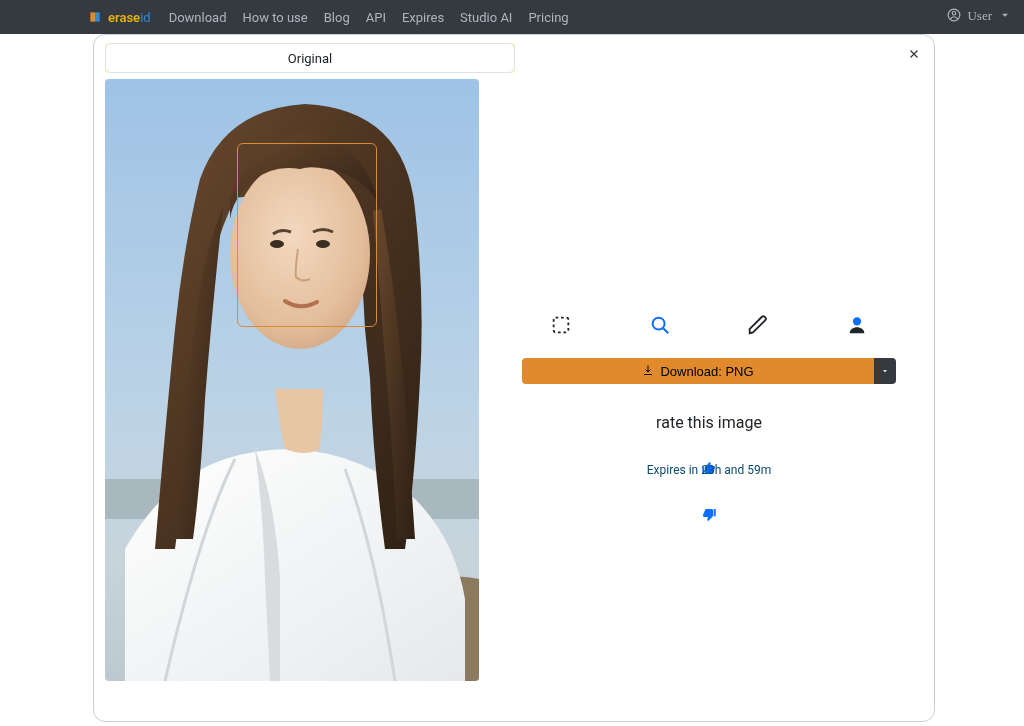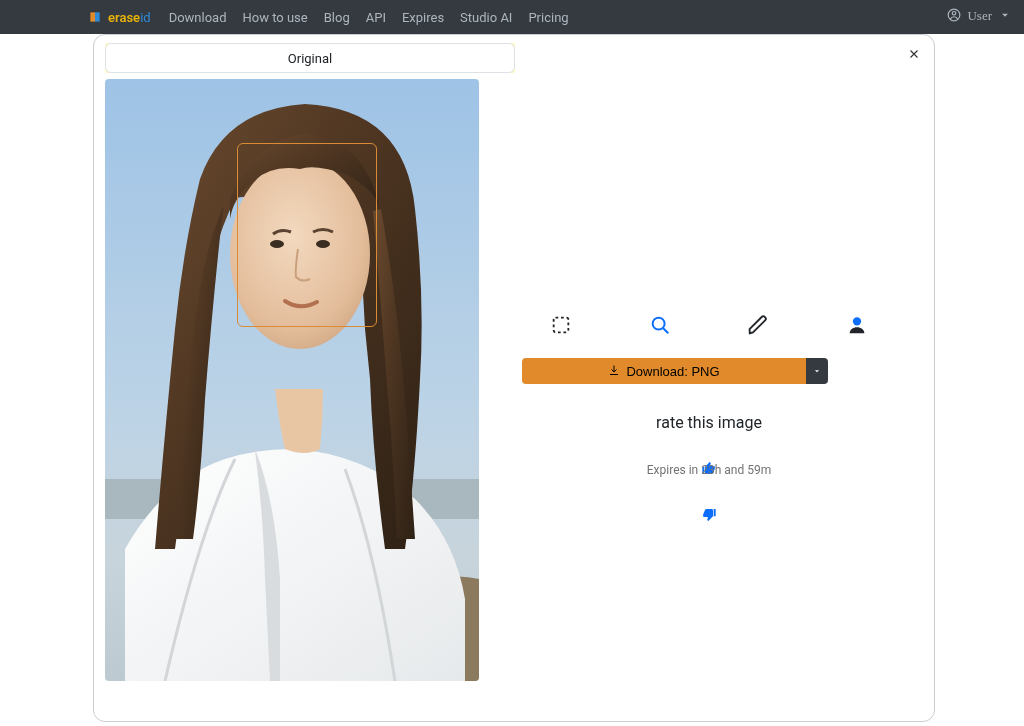--- a/index.html
+++ b/index.html
@@ -31,32 +31,32 @@
   .image-frame { position: absolute; left: 11px; top: 44px; width: 374px; height: 602px; border-radius: 4px; overflow: hidden; }
   .image-frame svg { width: 100%; height: 100%; display: block; }
   .face-box { position: absolute; left: 132px; top: 64px; width: 140px; height: 184px; border: 1px solid #d98b36; border-radius: 6px; pointer-events: none; }
 
   
   .right { position: absolute; left: 410px; top: 44px; width: 410px; }
   .tool-row { position: absolute; left: 37px; top: 227px; width: 336px; display: flex; justify-content: space-between; align-items: center; }
   .tool-btn { width: 40px; height: 40px; display: flex; align-items: center; justify-content: center; cursor: pointer; background: transparent; border: none; }
   .tool-btn svg { width: 22px; height: 22px; }
 
-  .download-wrap { position: absolute; left: 18px; top: 279px; width: 306px; height: 26px; display: flex; }
+  .download-wrap { position: absolute; left: 18px; top: 279px; width: 374px; height: 26px; display: flex; }
   .download-btn { flex: 1; background: #e08a2b; color: #000; border: none; border-top-left-radius: 4px; border-bottom-left-radius: 4px; font-size: 13px; display: flex; align-items: center; justify-content: center; gap: 6px; cursor: pointer; }
   .download-btn svg { width: 12px; height: 12px; }
   .download-caret { width: 22px; background: #343a40; color: #fff; border: none; border-top-right-radius: 4px; border-bottom-right-radius: 4px; display: flex; align-items: center; justify-content: center; cursor: pointer; }
   .download-caret svg { width: 10px; height: 10px; }
 
   .rate-row { position: absolute; left: 18px; top: 334px; width: 374px; display: flex; align-items: center; justify-content: center; gap: 28px; font-size: 16px; flex-direction: column; }
   .rate-label { color: #212529; }
   .thumb-btn { background: transparent; border: none; cursor: pointer; color: #0d6efd; }
   .thumb-btn svg { width: 16px; height: 16px; }
 
-  .expire-row { position: absolute; left: 18px; top: 384px; width: 374px; text-align: center; font-size: 12px; color: #737373; }
+  .expire-row { position: absolute; left: 18px; top: 384px; width: 374px; text-align: center; font-size: 12px; color: #0c4a6e; }
 </style>
 </head>
 <body>
 
 <div class="navbar">
   <div class="brand">
     <span class="brand-logo">
       <svg viewBox="0 0 24 24">
           <path d="M4 4 L12 4 L12 20 L4 20 Z" fill="#e08a2b"></path>
           <path d="M12 4 L20 4 L20 20 L12 20 Z" fill="#2f8ad6"></path>

